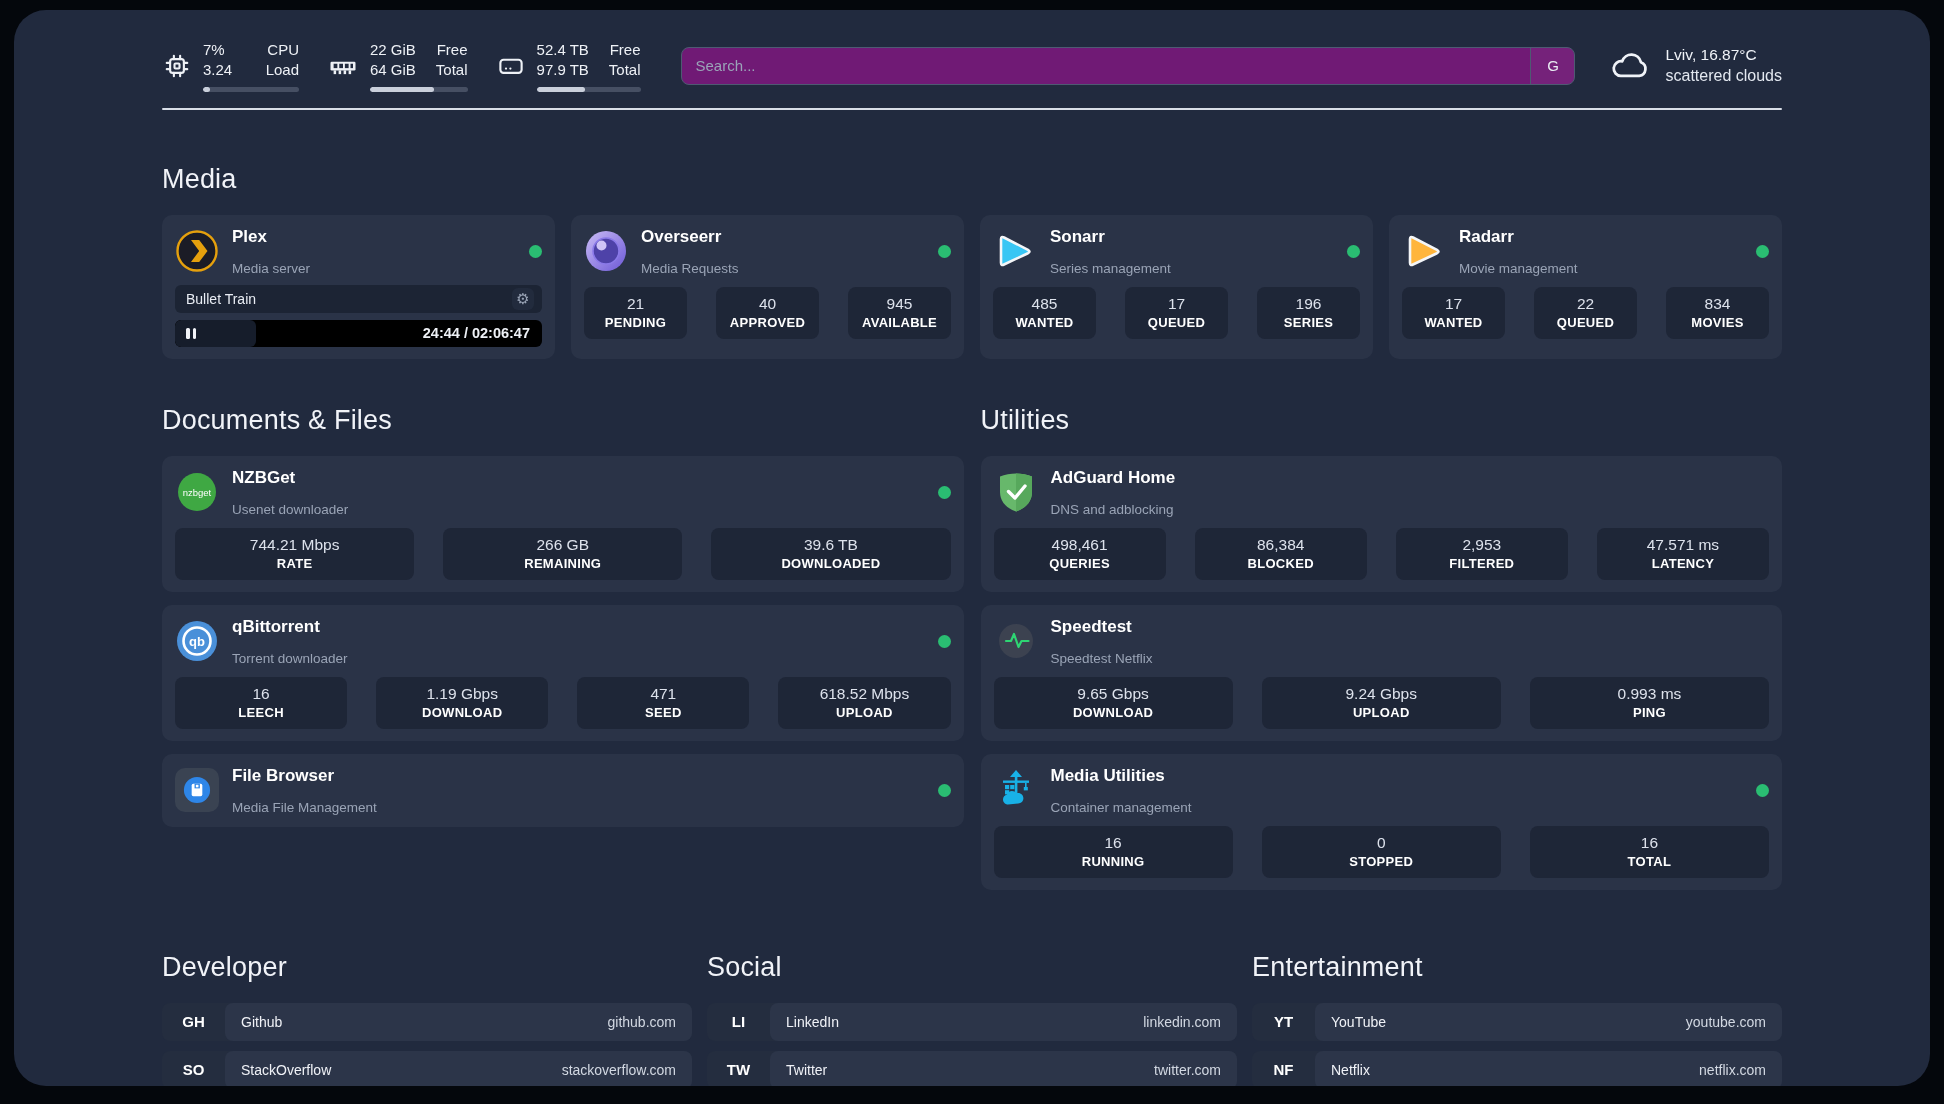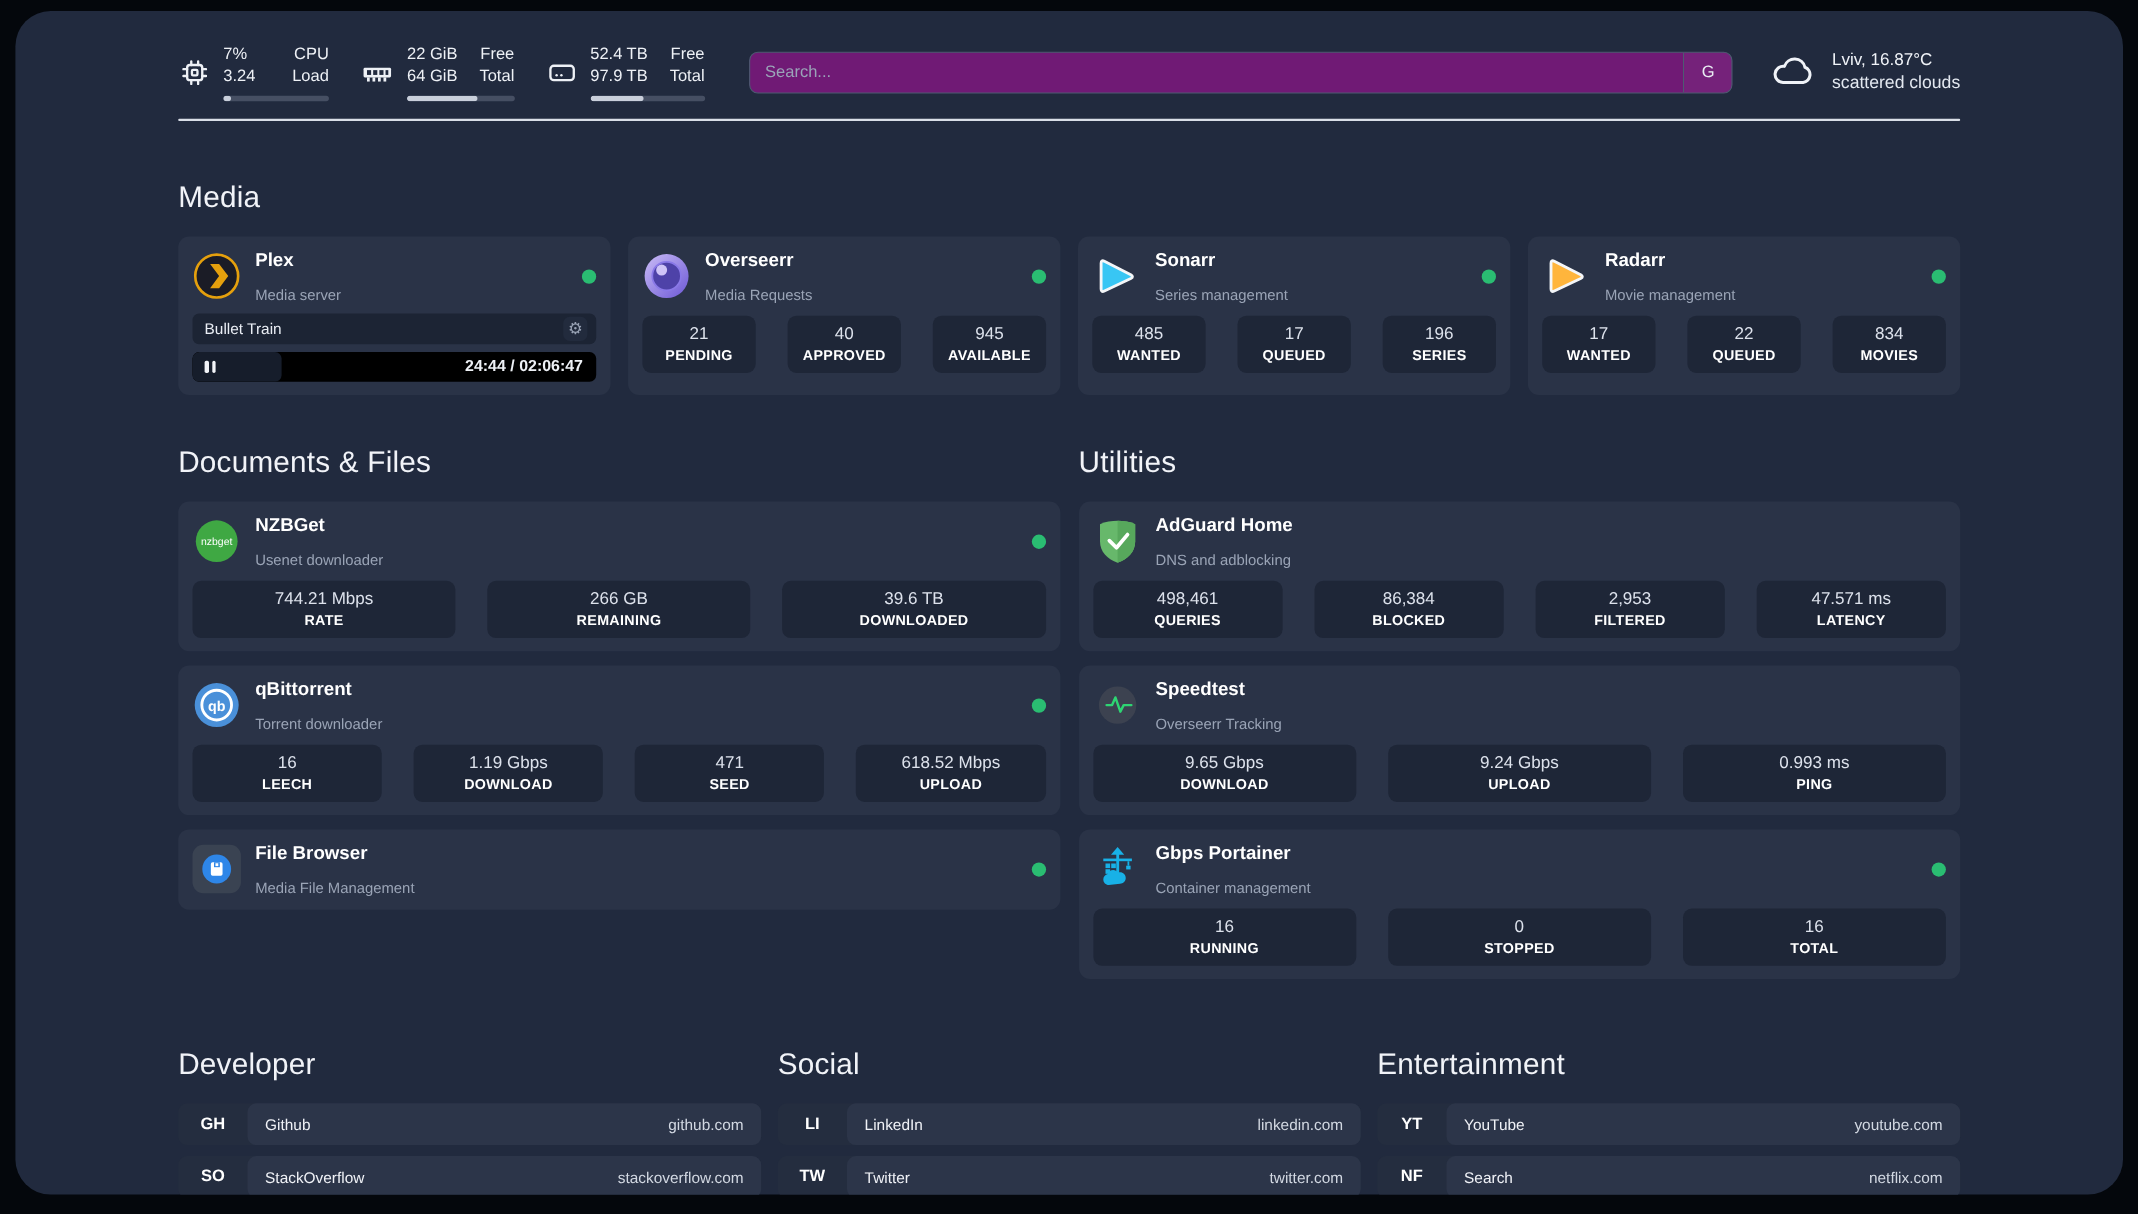--- a/index.html
+++ b/index.html
@@ -450,21 +450,21 @@
         <div class="card">
           <div class="card-header">
             <span class="app-icon">
               <svg width="44" height="44" viewBox="0 0 44 44">
                   <circle cx="22" cy="22" r="17" fill="#3c4250"></circle>
                   <path d="M12 22h5l3-7 4.5 13 3-6h7" stroke="#2ed573" stroke-width="2.2" fill="none" stroke-linecap="round" stroke-linejoin="round"></path>
                 </svg>
             </span>
             <div class="names">
               <div class="card-name">Speedtest</div>
-              <div class="card-desc">Overseerr Tracking</div>
+              <div class="card-desc">Speedtest Netflix</div>
             </div>
           </div>
           <div class="stats-row">
 
           <div class="stat">
               <div class="stat-value">9.65 Gbps</div>
               <div class="stat-label">DOWNLOAD</div>
             </div>
               <div class="stat">
               <div class="stat-value">9.24 Gbps</div>
@@ -486,21 +486,21 @@
                   <rect x="9" y="12.5" width="26" height="2.4"></rect>
                   <rect x="11" y="17" width="4.2" height="4.2"></rect>
                   <rect x="16.2" y="17" width="4.2" height="4.2"></rect>
                   <rect x="11" y="22.2" width="4.2" height="4.2"></rect>
                   <rect x="31" y="15" width="1.6" height="4"></rect>
                   <rect x="29.8" y="19" width="4" height="3.4"></rect>
                   <path d="M14 36.5c-2.8 0-5-2.2-5-5 0-2.4 1.7-4.4 4-4.9 0.7-2.1 2.7-3.6 5-3.6 1.8 0 3.4 0.9 4.4 2.3 0.6-0.2 1.2-0.3 1.8-0.3 2.9 0 5.2 2.3 5.2 5.2 0 2.9-2.3 5.2-5.2 5.2z"></path>
                 </svg>
             </span>
             <div class="names">
-              <div class="card-name">Gbps Portainer</div>
+              <div class="card-name">Media Utilities</div>
               <div class="card-desc">Container management</div>
             </div>
             <span class="status-dot"></span>
           </div>
           <div class="stats-row">
 
           <div class="stat">
               <div class="stat-value">16</div>
               <div class="stat-label">RUNNING</div>
             </div>
@@ -578,21 +578,21 @@
       <a class="link-row">
           <span class="link-abbr">YT</span>
           <span class="link-bar">
             <span class="link-name">YouTube</span>
             <span class="link-url">youtube.com</span>
           </span>
         </a>
           <a class="link-row">
           <span class="link-abbr">NF</span>
           <span class="link-bar">
-            <span class="link-name">Search</span>
+            <span class="link-name">Netflix</span>
             <span class="link-url">netflix.com</span>
           </span>
         </a>
           <a class="link-row">
           <span class="link-abbr">RE</span>
           <span class="link-bar">
             
             
           </span>
         </a>

